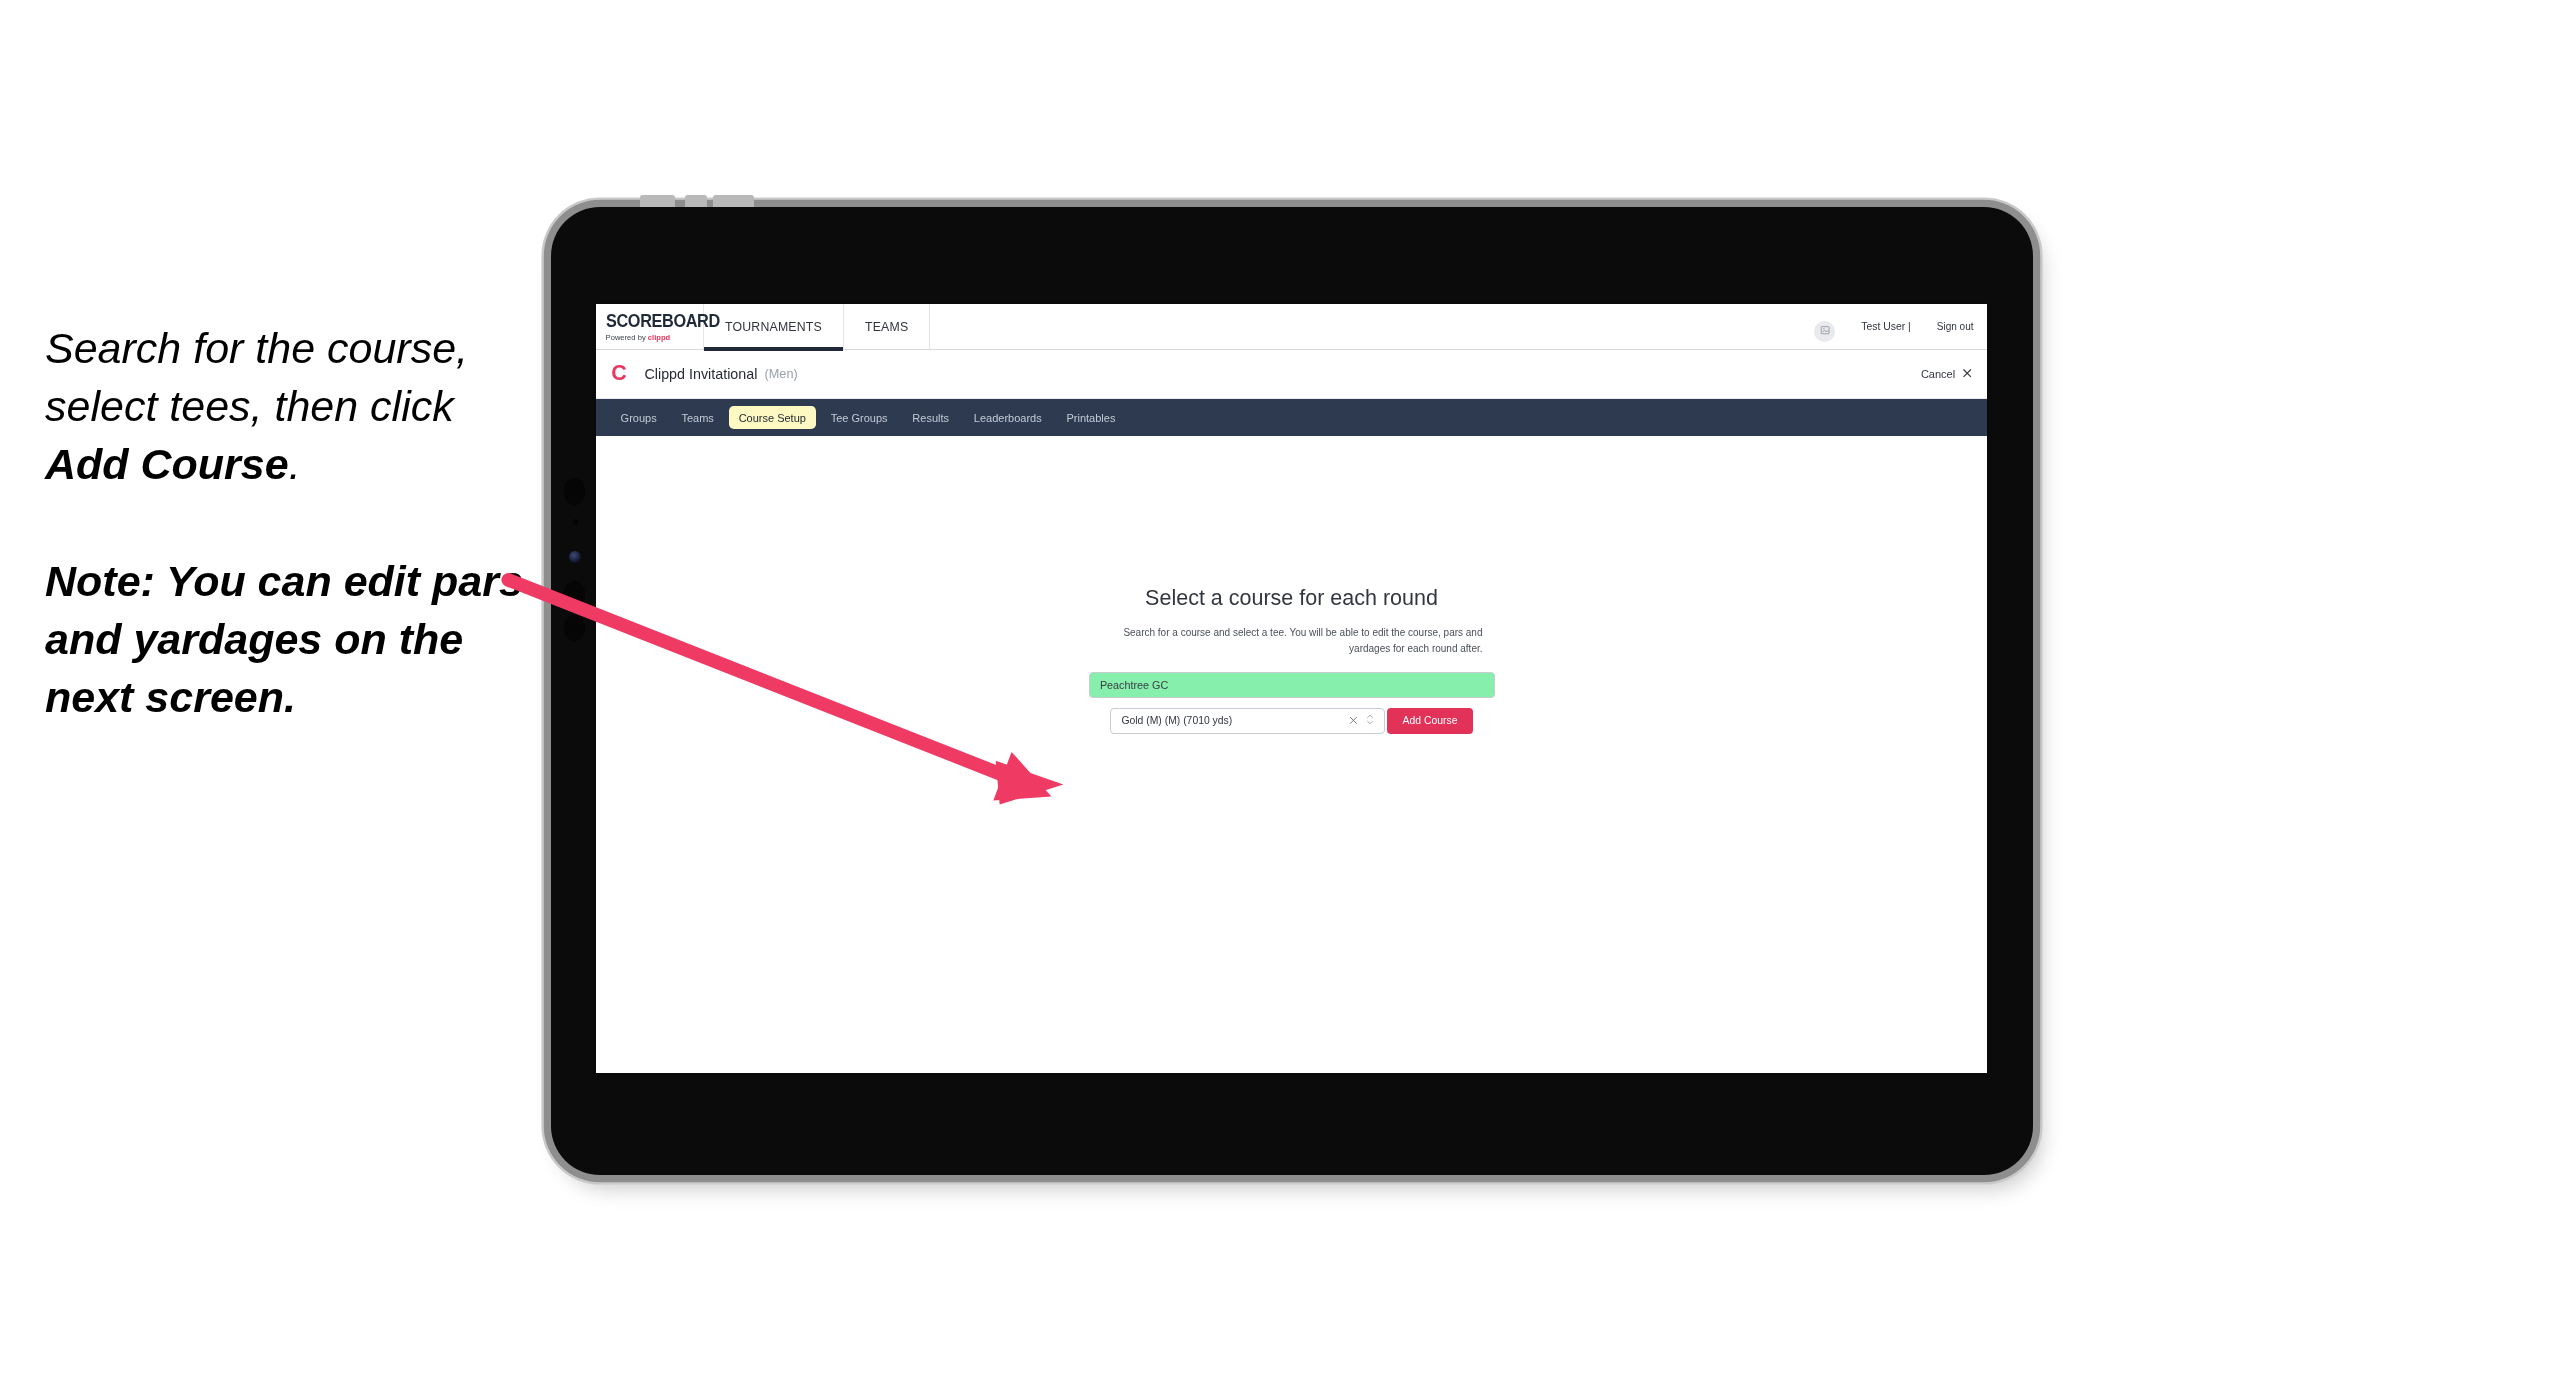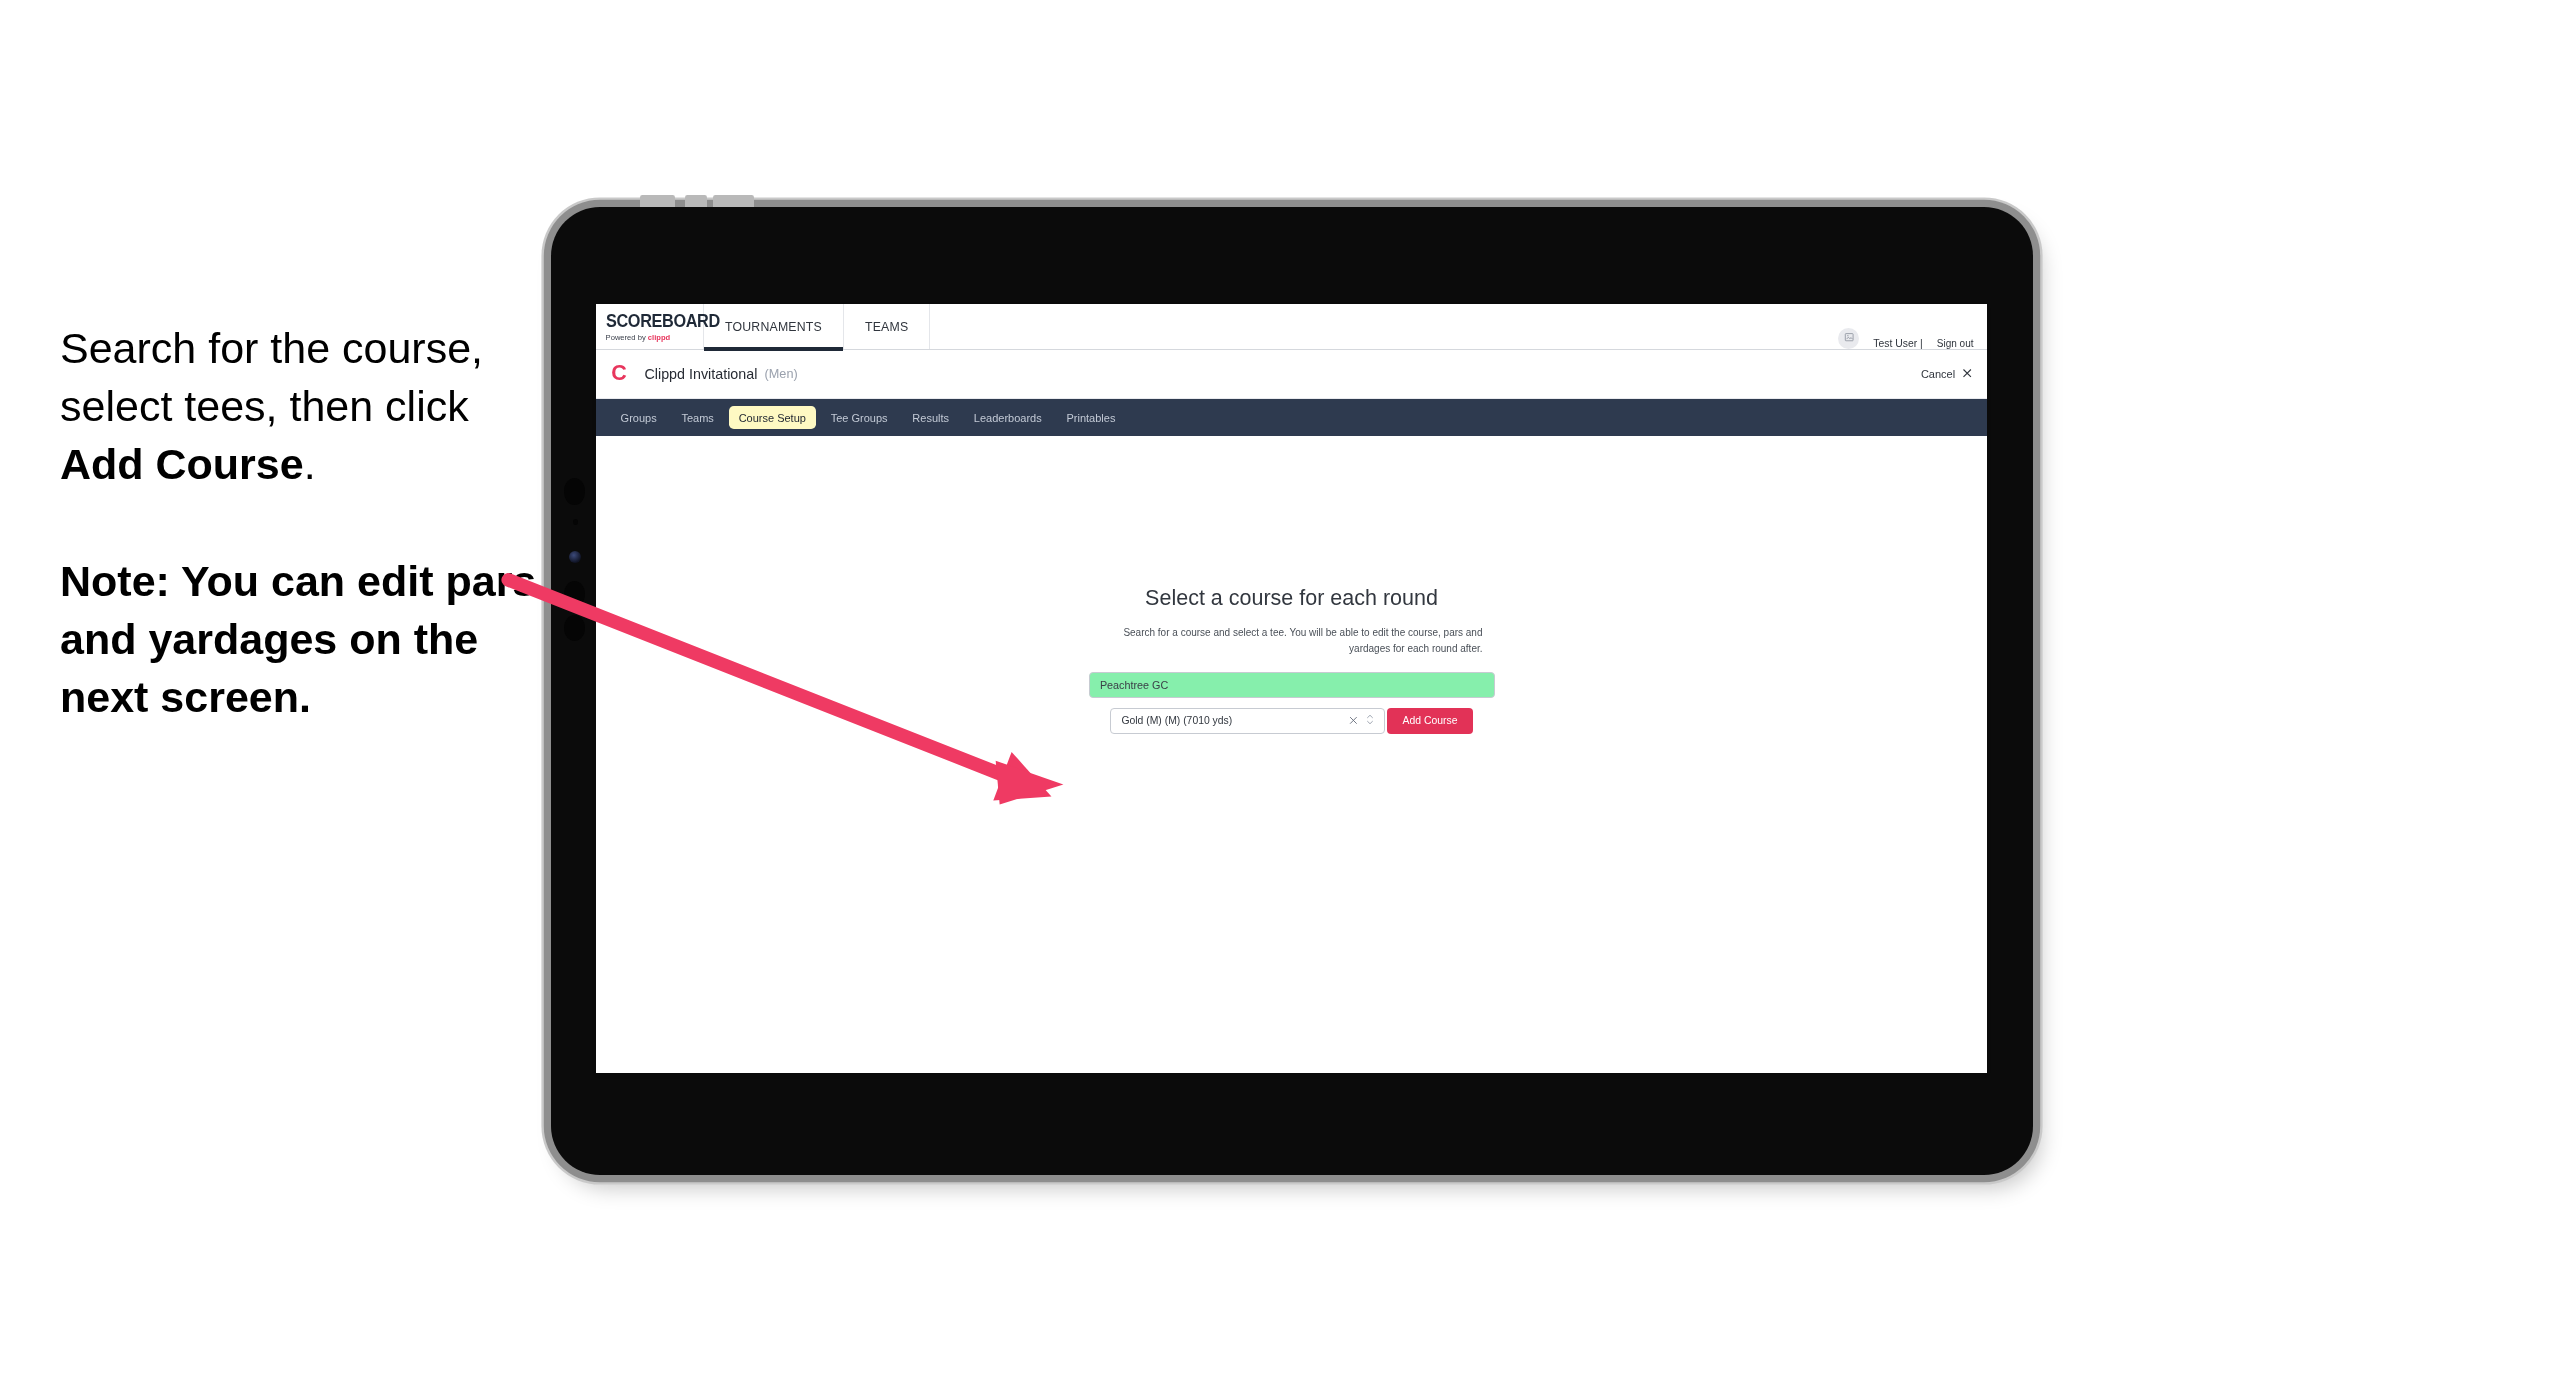--- a/index.html
+++ b/index.html
@@ -15,23 +15,24 @@
   #stage {
     position: relative;
     width: 2576px;
     height: 1386px;
     background: #ffffff;
   }
 
   
   .instructions {
     position: absolute;
-    left: 60px;
+    left: 45px;
     top: 319px;
     width: 478px;
+    font-style: italic;
   }
   .instr-para {
     font-size: 43px;
     line-height: 1.35;
     color: #000000;
     font-weight: 400;
   }
   .instr-para.bold { font-weight: 700; }
   .instr-para .b { font-weight: 700; }
   .instr-gap { height: 59px; }
@@ -136,23 +137,24 @@
     content: "";
     position: absolute;
     left: 0; right: 0; bottom: -1.6px;
     height: 3.2px;
     background: #1f2937;
   }
 
   .topbar-right {
     margin-left: auto;
     display: flex;
-    align-items: flex-end;
-    gap: 14px;
+    align-items: flex-start;
+    gap: 26px;
     padding-right: 13.5px;
+    margin-top: 17px;
   }
   .avatar {
     width: 21px; height: 21px;
     border-radius: 50%;
     background: #e9eaee;
     display: flex; align-items: center; justify-content: center;
   }
   .user-name { font-size: 10.4px; color: #30353d; }
   .signout { font-size: 10px; color: #30353d; cursor: pointer; }
 

